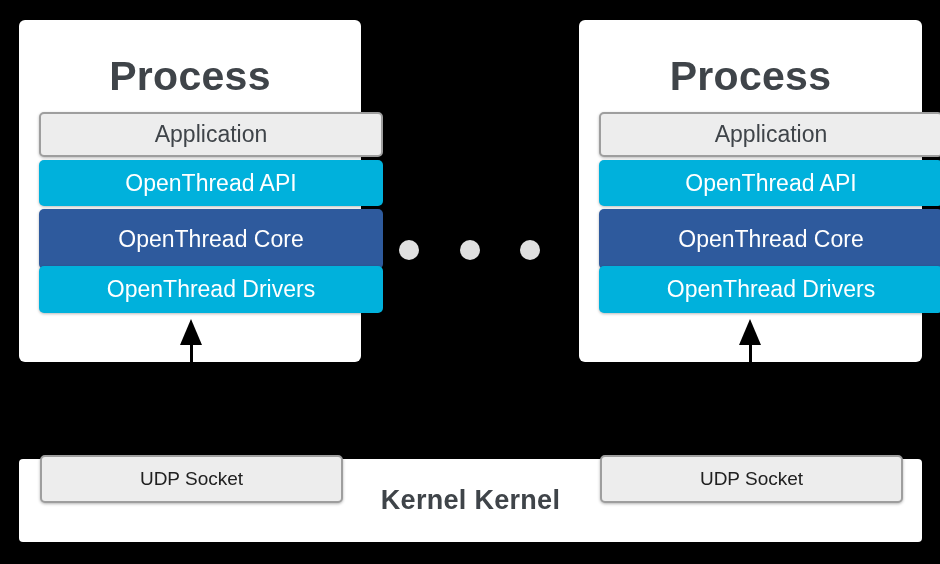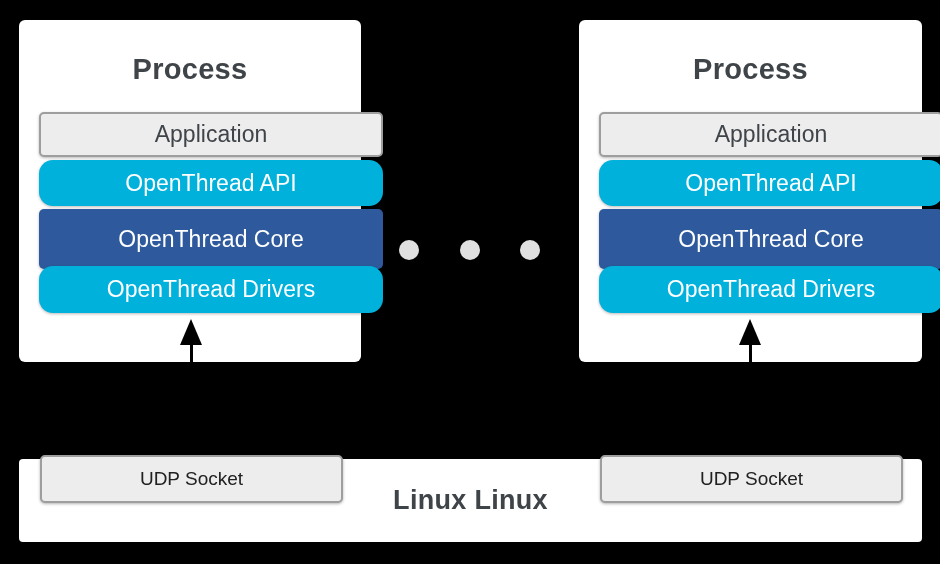--- a/index.html
+++ b/index.html
@@ -9,31 +9,31 @@
     font-family:"Liberation Sans",sans-serif;
   }
   .card{
     position:absolute;top:20px;height:342px;
     background:var(--card,#fff);border-radius:6px;
   }
   .card.left{left:19px;width:342px;}
   .card.right{left:579px;width:343px;}
   .card-title{
     position:absolute;top:33px;left:0;right:0;text-align:center;
-    font-size:29px;font-weight:bold;color:var(--title_text,#3f4449);
+    font-size:41px;font-weight:bold;color:var(--title_text,#3f4449);
     letter-spacing:.3px;
   }
   .layer{
     position:absolute;left:20px;width:344px;border-radius:5px;
     box-sizing:border-box;display:flex;align-items:center;justify-content:center;
     font-size:23px;box-shadow:0 1px 3px rgba(0,0,0,.28);
   }
   .layer.gray{top:92px;height:45px;background:var(--gray_fill,#ededed);
     border:2px solid var(--gray_border,#9e9e9e);color:var(--title_text,#3f4449);}
-  .layer.cyan{background:var(--cyan,#00b1dc);color:var(--layer_text_light,#fff);border-radius:14px;}
+  .layer.cyan{background:var(--cyan,#00b1dc);color:var(--layer_text_light,#fff);}
   .layer.blue{background:var(--core_blue,#2e5a9d);color:var(--layer_text_light,#fff);text-align:right;}
   .layer.api{top:140px;height:46px;}
   .layer.core{top:189px;height:60px;}
   .layer.drivers{top:246px;height:47px;}
   .arrow-shaft{
     position:absolute;top:343px;width:3px;height:117px;
     background:var(--arrow,#000);
   }
   .arrow-head{
     position:absolute;top:319px;width:0;height:0;
@@ -88,19 +88,19 @@
   <div class="dot" style="left:399px"></div>
   <div class="dot" style="left:460px"></div>
   <div class="dot" style="left:520px"></div>
 
   <div class="arrow-head" style="left:180px"></div>
   <div class="arrow-shaft" style="left:190px"></div>
   <div class="arrow-head" style="left:739px"></div>
   <div class="arrow-shaft" style="left:749px"></div>
 
   <div class="kernel-bar">
-    <div class="kernel-label">Linux Linux</div>
+    <div class="kernel-label">Kernel Kernel</div>
   </div>
 
   <div class="socket s-left">UDP Socket</div>
   <div class="socket s-right">UDP Socket</div>
 
 </div>
 
 </body></html>

